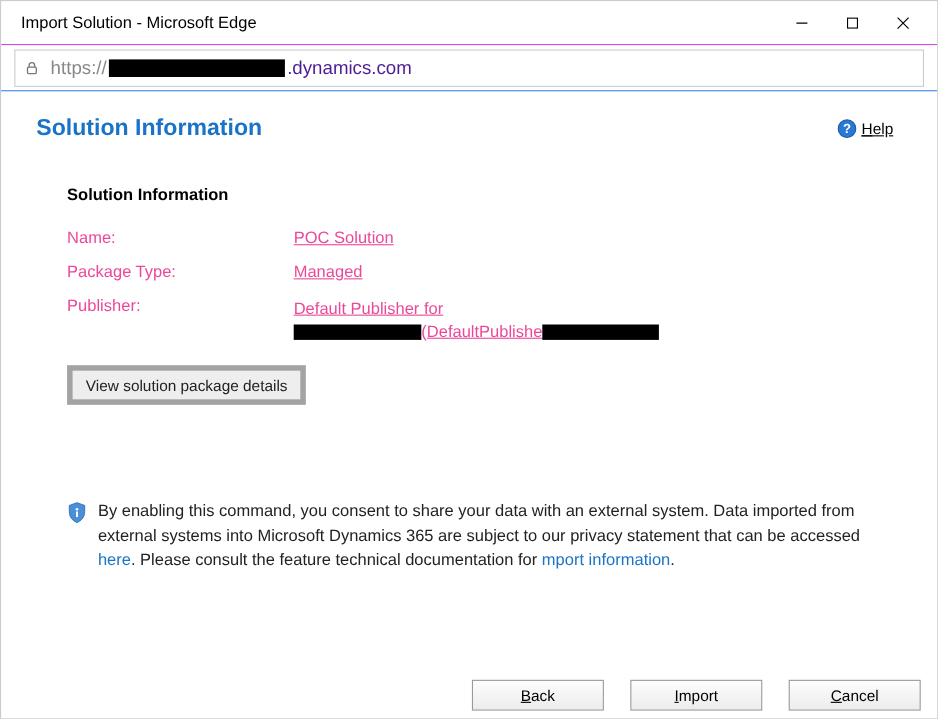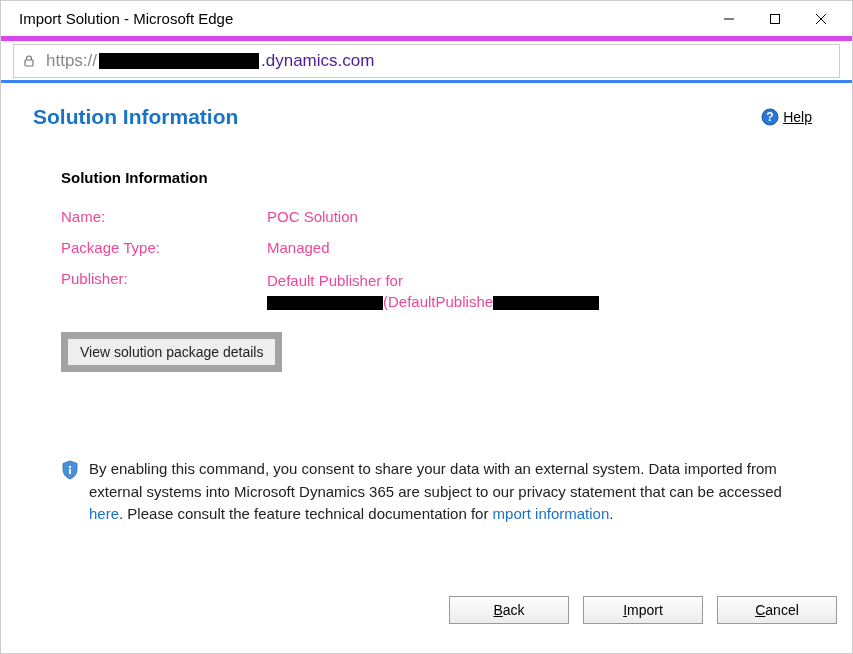--- a/index.html
+++ b/index.html
@@ -12,21 +12,21 @@
       height: 654px;
       overflow: hidden;
       border: 1px solid #ccc;
     }
     
     .titlebar {
       height: 40px;
       display: flex;
       align-items: center;
       padding: 0 8px 0 18px;
-      border-bottom: 5px solid #d946ef;
+      border-bottom: 1px solid #d946ef;
     }
     .titlebar-title {
       flex: 1;
       font-size: 15px;
       color: #000;
     }
     .winbtn {
       width: 46px;
       height: 40px;
       display: flex;
@@ -34,21 +34,21 @@
       justify-content: center;
       color: #000;
     }
     .winbtn svg { width: 12px; height: 12px; }
     
     .addressbar {
       height: 42px;
       display: flex;
       align-items: center;
       padding: 4px 12px;
-      border-bottom: 3px solid #3b82f6;
+      border-bottom: 1px solid #3b82f6;
     }
     .addr-inner {
       flex: 1;
       height: 34px;
       border: 1px solid #ccc;
       display: flex;
       align-items: center;
       padding: 0 8px;
       font-size: 17px;
       color: #888;
@@ -109,39 +109,40 @@
       margin-bottom: 14px;
       font-size: 15px;
       color: #ec4899;
     }
     .field-label {
       width: 206px;
       flex-shrink: 0;
     }
     .field-value {
       flex: 1;
+      text-decoration: underline;
     }
     .pub-line {
       display: block;
       line-height: 1.4;
     }
     .redact-sm {
       display: inline-block;
       height: 14px;
       background: #000;
       vertical-align: middle;
     }
     .btn-detail {
       margin-left: 28px;
       margin-top: 6px;
       padding: 5px 12px;
       font-size: 14px;
       font-family: inherit;
       background: #eee;
-      border: 7px solid #a3a3a3;
+      border: 5px solid #a3a3a3;
       color: #222;
       cursor: pointer;
     }
     .consent-box {
       margin: 86px 0 0 28px;
       display: flex;
       font-size: 15px;
       color: #222;
       line-height: 1.5;
       max-width: 740px;
@@ -153,24 +154,24 @@
       margin-top: 2px;
     }
     .consent-text a {
       color: #1a73c7;
       text-decoration: none;
       text-align: right;
     }
     
     .footer {
       position: absolute;
-      bottom: 30px;
+      bottom: 8px;
       right: 16px;
       display: flex;
-      gap: 14px;
+      gap: 24px;
     }
     .footer button {
       width: 120px;
       height: 28px;
       font-size: 14px;
       font-family: inherit;
       background: linear-gradient(#fdfdfd, #ececec);
       border: 1px solid #999;
       cursor: pointer;
       color: #000;

